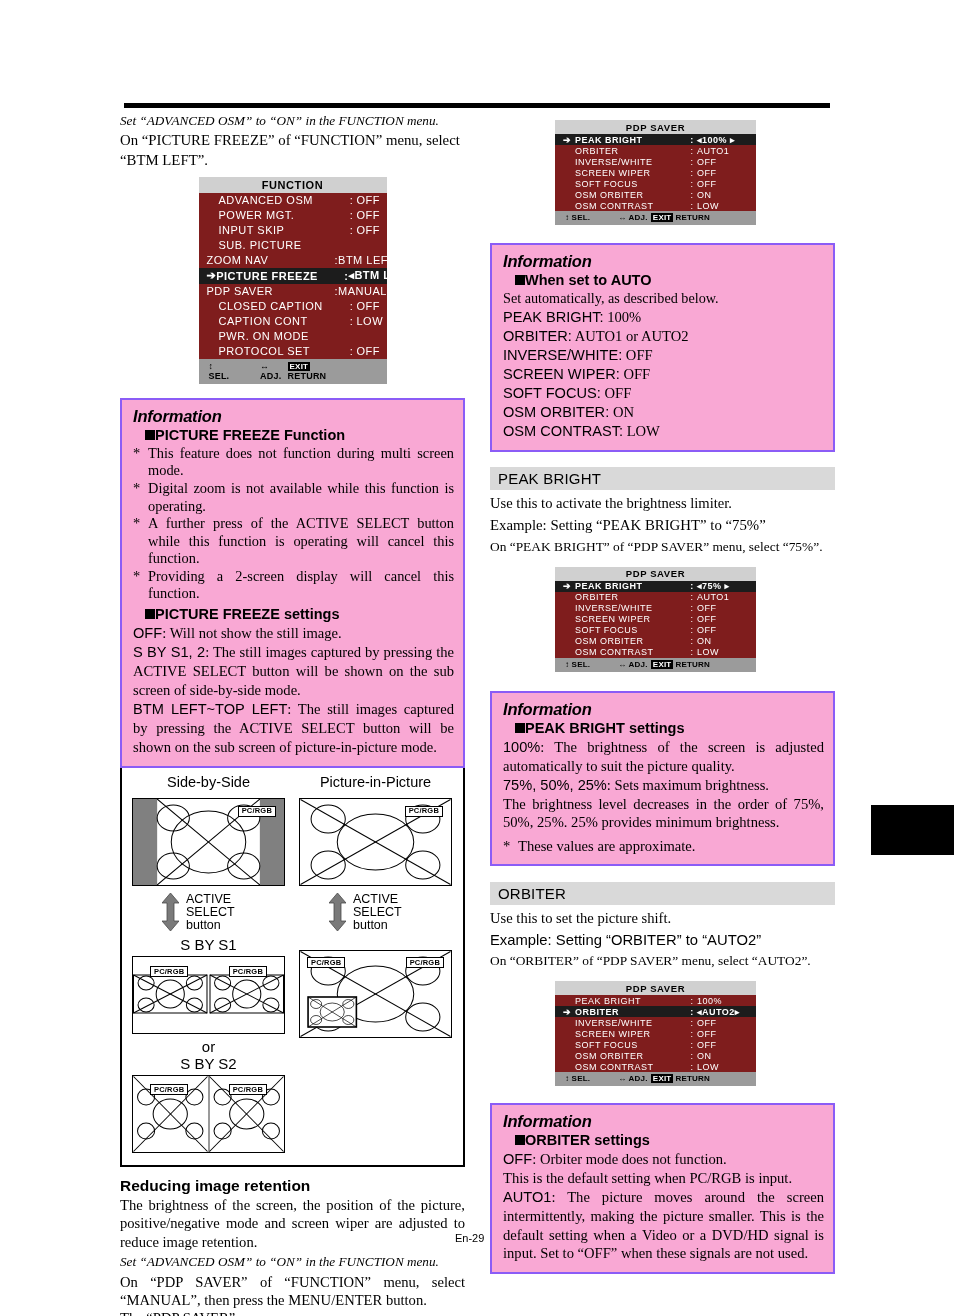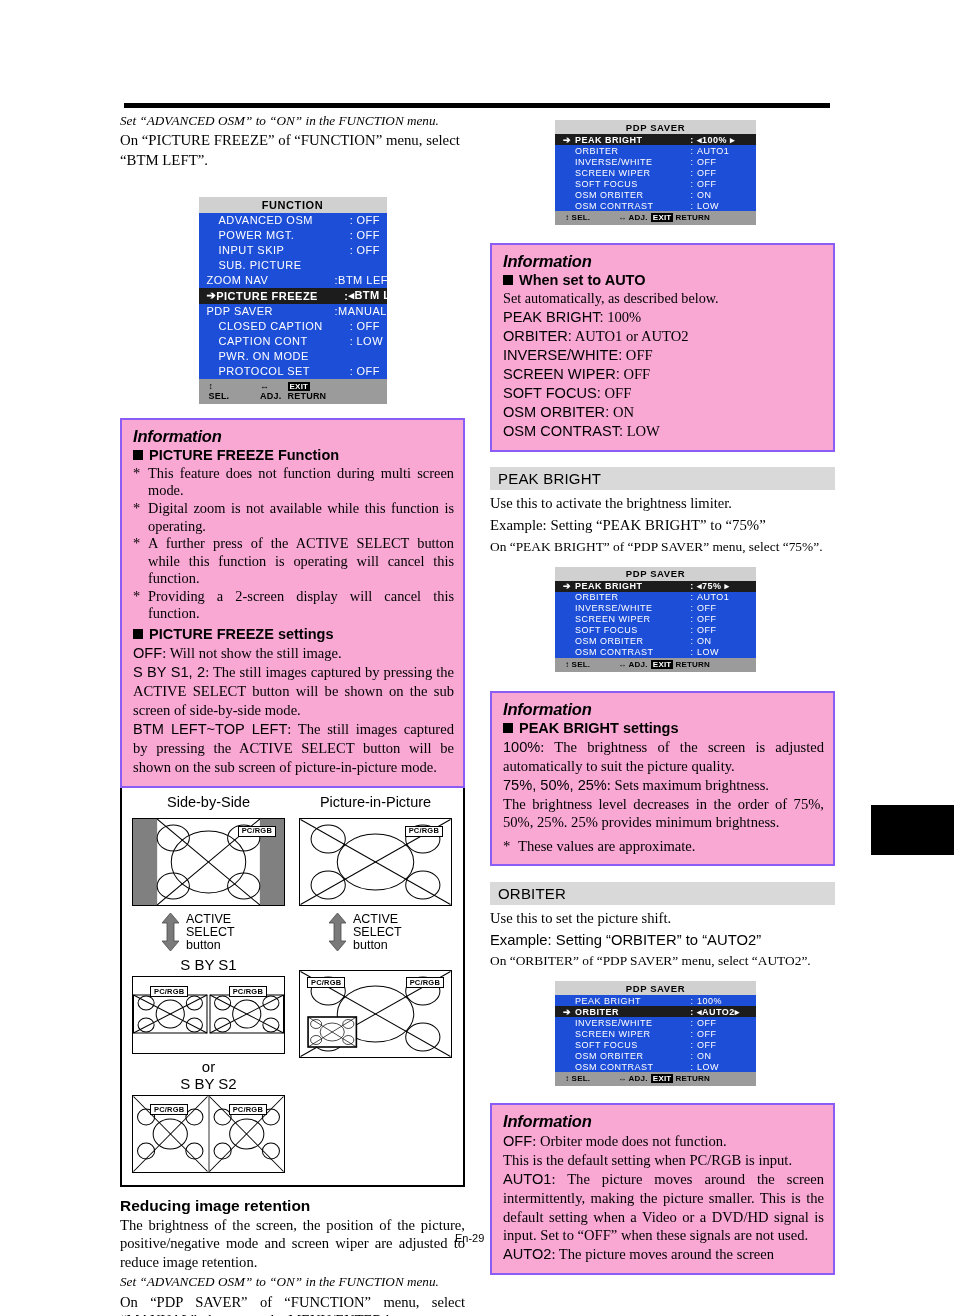--- a/index.html
+++ b/index.html
@@ -42,21 +42,21 @@
     font-family: "Liberation Sans", sans-serif;
   }
   .mix {
     font-size: 14.6px; line-height: 1.3; margin: 0;
     font-family: "Liberation Serif", serif;
   }
   .mix .k { font-family: "Liberation Sans", sans-serif; }
 
   
   .osd {
-    background: #1d4ed8;
+    background: #7f1d1d;
     color: #ffffff;
     font-family: "Liberation Sans", sans-serif;
     position: relative;
     user-select: none;
   }
   .osd .title {
     text-align: center;
     background: #d0d0d0;
     color: #000;
     font-weight: bold;
@@ -116,21 +116,21 @@
   }
   .info-title {
     font-family: "Liberation Sans", sans-serif;
     font-style: italic; font-weight: bold;
     font-size: 16.5px; letter-spacing: -0.2px;
     margin: 0 0 1px 0;
   }
   .info-sub {
     font-family: "Liberation Sans", sans-serif;
     font-weight: bold; font-size: 14.5px;
-    margin: 0 0 2px 0; display: flex; align-items: center; gap: 6px;
+    margin: 0 0 2px 12px; display: flex; align-items: center; 
   }
   .sq { display:inline-block; width:10px; height:10px; background:#000; }
   .bullet-list { margin: 0; padding: 0; list-style: none; }
   .bullet-list li {
     font-family: "Liberation Serif", serif;
     font-size: 14.4px; line-height: 1.22;
     padding-left: 15px; position: relative;
     text-align: justify;
   }
   .bullet-list li .st { position: absolute; left: 0; top: 0; }
@@ -216,21 +216,21 @@
 
 <div class="page">
 
   <div class="top-rule"></div>
 
   <div class="col-left">
 
     <p class="ital">Set “ADVANCED OSM” to “ON” in the FUNCTION menu.</p>
     <p class="body-serif nj" style="font-size:14.8px;line-height:1.3;">On “PICTURE FREEZE” of “FUNCTION” menu, select “BTM LEFT”.</p>
 
-    <div class="osd osdA" style="width:188px; margin:27px auto 0 auto;">
+    <div class="osd osdA" style="width:188px; margin:7px auto 0 auto;">
       <div class="title">FUNCTION</div>
       <div class="rows" id="fn-rows">
           <div class="row">
             <span class="arrow"></span>
             <span class="lbl">ADVANCED OSM</span>
             <span class="colon">:</span>
             <span class="val">OFF</span>
           </div>
           <div class="row">
             <span class="arrow"></span>
@@ -682,22 +682,25 @@
         </div>
       <div class="foot">
         <span class="f1">↕ SEL.</span>
         <span class="f2">↔ ADJ.</span>
         <span class="f3"><span class="exit-badge">EXIT</span><span>RETURN</span></span>
       </div>
     </div>
 
     <div class="infobox" style="margin-top:17px;">
       <p class="info-title">Information</p>
+      <p class="info-sub">
+        <span class="sq"></span>
+        <span>ORBITER settings</span>
+      </p>
       <p class="mix"><span class="k">OFF</span><span>: Orbiter mode does not function.</span></p>
       <p class="body-serif nj">This is the default setting when PC/RGB is input.</p>
       <p class="mix" style="text-align:justify;"><span class="k">AUTO1</span><span>: The picture moves around the screen intermittently, making the picture smaller. This is the default setting when a Video or a DVD/HD signal is input. Set to “OFF” when these signals are not used.</span></p>
-      <p class="mix" style="text-align:justify;"><span class="k">AUTO2</span><span>: The picture moves around the screen</span></p>
     </div>
   </div>
 
   <div class="thumb-tab"></div>
   <div class="folio">En-29</div>
 </div>
 
 </body></html>

